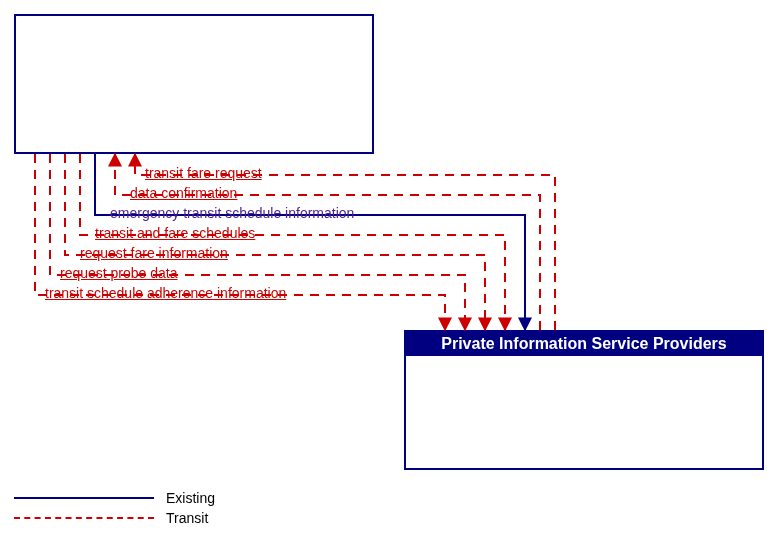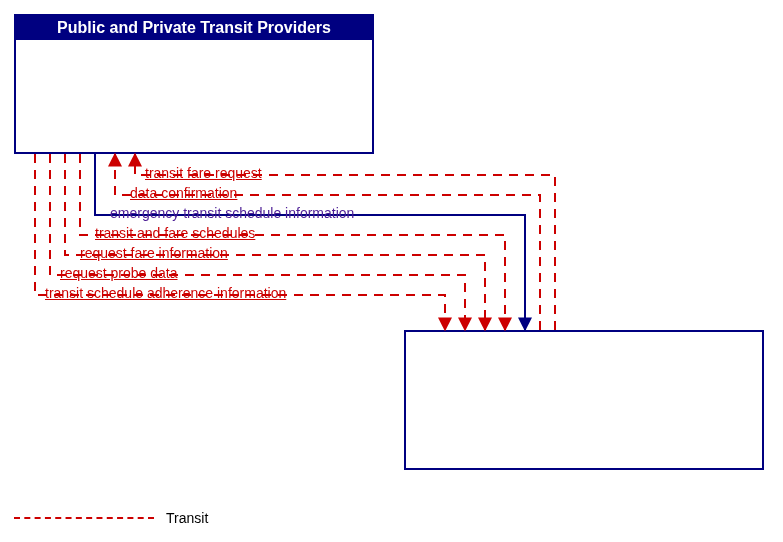--- a/index.html
+++ b/index.html
@@ -51,24 +51,24 @@
     margin-right: 12px;
   }
   .legend-line.existing { border-top: 2px solid #000080; }
   .legend-line.planned  { border-top: 2px dashed #cc0000; }
   svg { position: absolute; left: 0; top: 0; }
 </style>
 </head>
 <body>
 
 <div class="box" style="left:14px; top:14px; width:360px; height:140px;">
-  <div class="box-header">Public and Private Transit Providers</div>
 </div>
 
 <div class="box" style="left:404px; top:330px; width:360px; height:140px;">
+  <div class="box-header">Private Information Service Providers</div>
 </div>
 
 <svg width="783" height="542">
   <defs>
     <marker id="arrow-red" viewBox="0 0 10 10" refX="9" refY="5" markerWidth="7" markerHeight="7" orient="auto-start-reverse">
       <path d="M 0 0 L 10 5 L 0 10 z" fill="#cc0000"></path>
     </marker>
     <marker id="arrow-blue" viewBox="0 0 10 10" refX="9" refY="5" markerWidth="7" markerHeight="7" orient="auto-start-reverse">
       <path d="M 0 0 L 10 5 L 0 10 z" fill="#000080"></path>
     </marker>
@@ -92,16 +92,20 @@
 <div class="flow-label flow-planned" style="left:145px; top:165px;">transit fare request</div>
 <div class="flow-label flow-planned" style="left:130px; top:185px;">data confirmation</div>
 <div class="flow-label flow-existing" style="left:110px; top:205px;">emergency transit schedule information</div>
 <div class="flow-label flow-planned" style="left:95px; top:225px;text-align:right;">transit and fare schedules</div>
 <div class="flow-label flow-planned" style="left:80px; top:245px;">request fare information</div>
 <div class="flow-label flow-planned" style="left:60px; top:265px;">request probe data</div>
 <div class="flow-label flow-planned" style="left:45px; top:285px;">transit schedule adherence information</div>
 
 <div class="legend">
   <div class="legend-row">
+    <div class="legend-line existing"></div>
+    <span>Existing</span>
+  </div>
+  <div class="legend-row">
     <div class="legend-line planned"></div>
     <span>Transit</span>
   </div>
 </div>
 
 </body></html>

